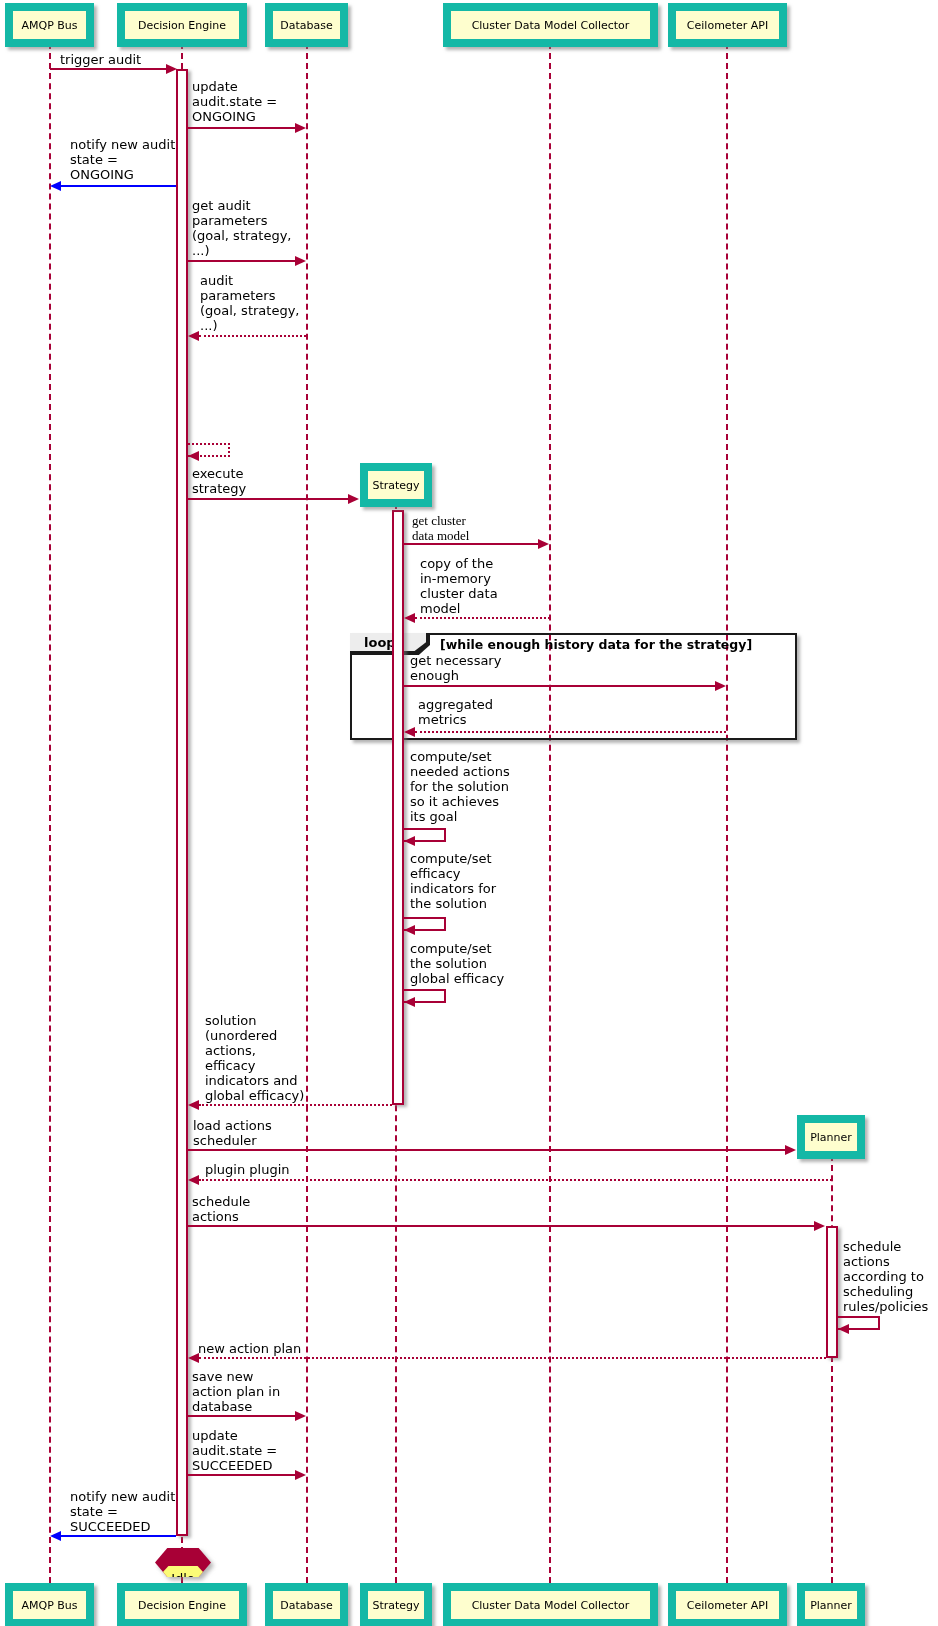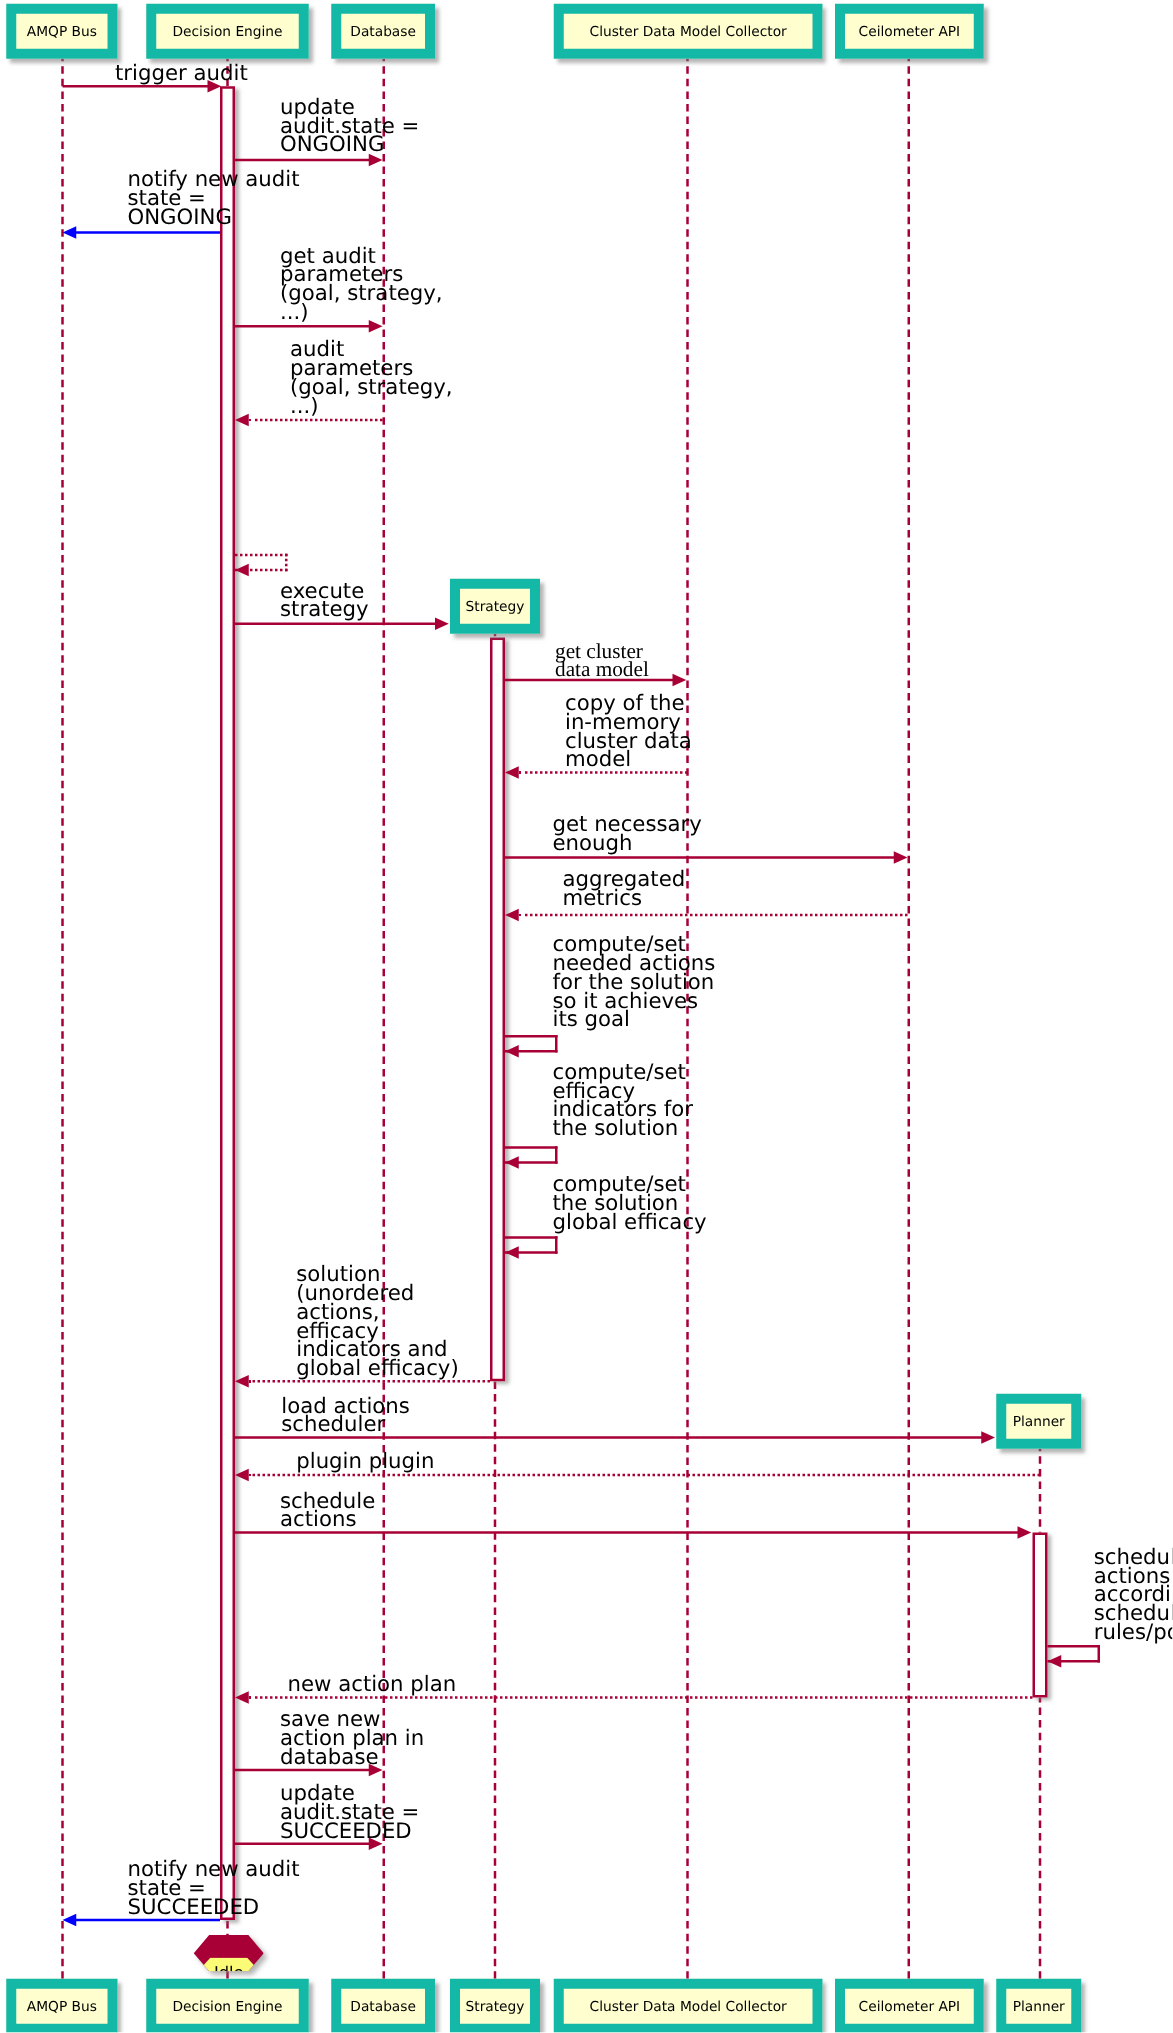--- a/index.html
+++ b/index.html
@@ -4,21 +4,21 @@
 <style>
   html,body{margin:0;padding:0;background:#ffffff;}
   #canvas{position:relative;width:938px;height:1626px;background:#ffffff;overflow:hidden;
           font-family:"DejaVu Sans","Liberation Sans",sans-serif;color:#000;}
   .box{position:absolute;box-sizing:border-box;height:44px;background:#FEFECE;border:8px solid #14b8a6;
        box-shadow:3px 3px 3px rgba(120,120,120,.55);display:flex;align-items:center;justify-content:center;
        font-size:11px;white-space:nowrap;}
   .ll{position:absolute;width:0;border-left:2px dashed #A80036;}
   .act{position:absolute;box-sizing:border-box;width:12px;background:#ffffff;border:2px solid #A80036;
        box-shadow:3px 2px 3px rgba(120,120,120,.55);}
-  .lbl{position:absolute;font-size:17px;line-height:15px;white-space:pre-line;margin-left:32px;}
+  .lbl{position:absolute;font-size:13px;line-height:15px;white-space:pre-line;}
   .ln{position:absolute;height:0;border-top:2px solid #A80036;}
   .ln.dot{border-top-style:dotted;}
   .ln.blue{border-top-color:#0000FF;}
   .hd{position:absolute;width:0;height:0;border-top:5px solid transparent;border-bottom:5px solid transparent;}
   .hd.r{border-left:11px solid #A80036;}
   .hd.l{border-right:11px solid #A80036;}
   .hd.blue.l{border-right-color:#0000FF;}
   .self{position:absolute;box-sizing:border-box;border:2px solid #A80036;border-left:none;}
   .self.dot{border-style:dotted;border-left:none;}
   .frame{position:absolute;box-sizing:border-box;border:2px solid #1a1a1a;box-shadow:3px 3px 3px rgba(120,120,120,.55);}
@@ -41,20 +41,28 @@
 <div id="canvas">
 
   <div class="ll" style="left:49px;top:33px;height:1550px;"></div>
   <div class="ll" style="left:181px;top:33px;height:1550px;"></div>
   <div class="ll" style="left:306px;top:33px;height:1550px;"></div>
   <div class="ll" style="left:395px;top:493px;height:1090px;"></div>
   <div class="ll" style="left:549px;top:33px;height:1550px;"></div>
   <div class="ll" style="left:726px;top:33px;height:1550px;"></div>
   <div class="ll" style="left:831px;top:1145px;height:438px;"></div>
 
+  <div class="frame" style="left:350px;top:633px;width:447px;height:107px;">
+    <div class="pentagon-outer">
+      <div class="pentagon-inner">
+          <span>loop</span>
+        </div>
+    </div>
+    <div class="cond" style="left:88px;top:2px;">[while enough history data for the strategy]</div>
+  </div>
 
   <div class="act" style="left:176px;top:69px;height:1467px;"></div>
   <div class="act" style="left:392px;top:510px;height:595px;"></div>
   <div class="act" style="left:826px;top:1226px;height:132px;"></div>
 
   <div class="box" style="left:5px;top:3px;width:89px;">
       <span>AMQP Bus</span>
     </div>
   <div class="box" style="left:117px;top:3px;width:130px;">
       <span>Decision Engine</span>

